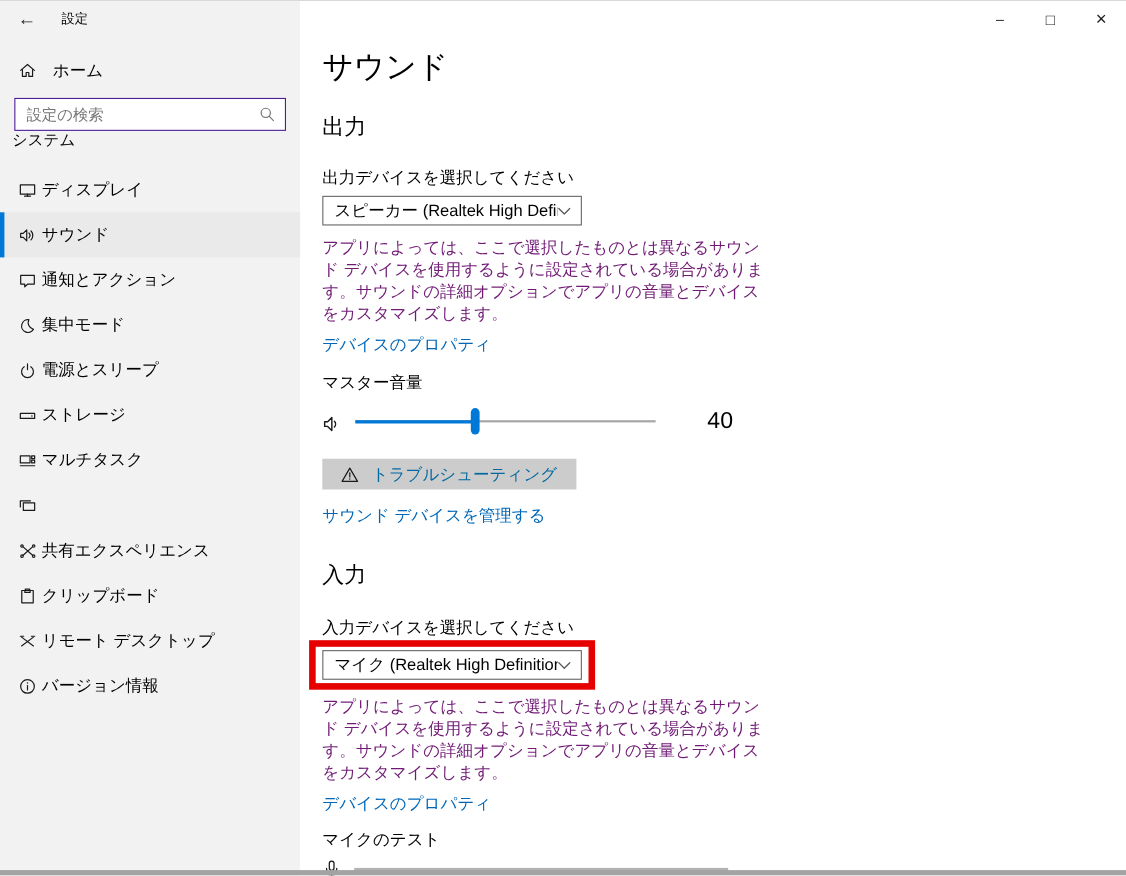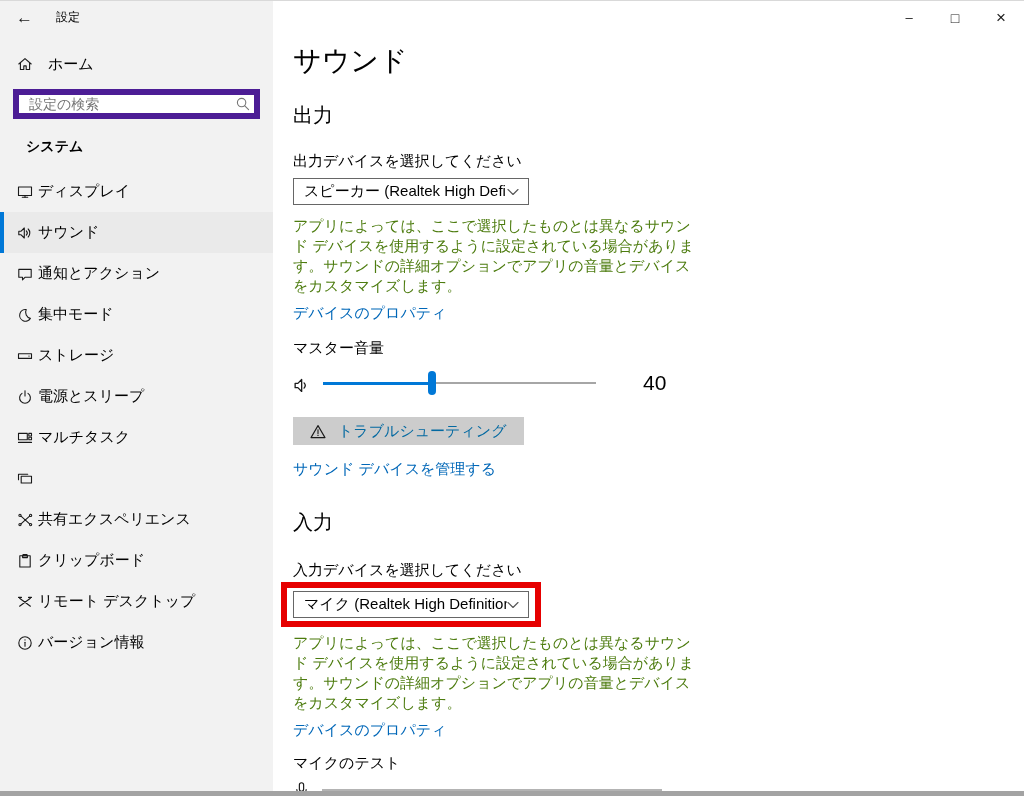--- a/index.html
+++ b/index.html
@@ -10,42 +10,42 @@
   svg{display:block;}
   .ico{stroke:#1a1a1a;fill:none;stroke-width:1.1;stroke-linecap:round;stroke-linejoin:round;}
 
   
   .sidebar{position:absolute;left:0;top:0;width:273px;height:100%;background:#f2f2f2;}
   .titlebar-left{display:flex;align-items:center;height:33px;padding-left:16px;}
   .back-button{font-size:17px;color:#1a1a1a;width:30px;cursor:default;}
   .app-title{font-size:12px;margin-left:10px;}
   .home-row{display:flex;align-items:center;gap:15px;height:32px;margin-top:14px;padding-left:17px;font-size:15px;cursor:pointer;font-family:Liberation Serif, serif;}
   .search-box{position:relative;margin:9px 13px 0 13px;}
-  .search-box input{width:100%;box-sizing:border-box;height:30px;border:6px solid #4c1d95;background:#fff;
+  .search-box input{width:100%;box-sizing:border-box;height:30px;border:1px solid #4c1d95;background:#fff;
     padding:0 32px 0 10px;font-size:14px;color:#333;font-family:inherit;outline:none;}
   .search-box input::placeholder{color:#767676;opacity:1;}
   .magnifier{position:absolute;right:9px;top:7px;}
-  .section-label{font-weight:bold;font-size:14px;padding-left:26px;margin-top:19px;}
+  .section-label{font-weight:normal;font-size:14px;padding-left:11px;}
   .nav{margin-top:15px;}
   .nav-row{position:relative;display:flex;align-items:center;gap:5px;height:41px;padding-left:17px;font-size:15px;cursor:pointer;}
   .nav-row .icon-holder{width:16px;display:flex;justify-content:center;}
   .nav-row.selected{background:#eaeaea;}
   .nav-row.selected::before{content:"";position:absolute;left:0;top:0;width:4px;height:100%;background:#0078d7;}
 
   
   .main{position:absolute;left:273px;top:0;right:0;height:100%;background:#fff;}
   .content{position:absolute;left:20px;top:44px;width:410px;}
   .page-title{font-size:28px;font-weight:400;line-height:32px;}
   .section-heading{font-size:20px;font-weight:400;}
   .out-heading{margin-top:25px;}
   .field-label{font-size:15px;}
   .dropdown{margin-top:7px;width:236px;height:27px;box-sizing:border-box;border:1px solid #666;background:#fff;
     display:flex;align-items:center;justify-content:space-between;padding:0 9px 0 10px;font-size:15px;cursor:default;}
   .dropdown .dd-text{white-space:nowrap;overflow:hidden;}
-  .desc{margin-top:11px;font-size:15px;line-height:20px;color:#4d7c0f;width:402px;}
+  .desc{margin-top:11px;font-size:15px;line-height:20px;color:#701a75;width:402px;}
   .link{font-size:15px;color:#0067b8;cursor:pointer;display:inline-block;}
   .mt8{margin-top:8px;}  .mt15{margin-top:15px;}  .mt16{margin-top:16px;}
   .slider-row{margin-top:13px;display:flex;align-items:flex-end;}
   .slider-track-wrap{position:relative;width:273px;height:24px;margin-left:11px;}
   .slider-track{position:absolute;left:0;right:0;top:11px;height:2px;background:#a6a6a6;}
   .slider-fill{position:absolute;left:0;top:10.5px;height:3px;background:#0078d7;}
   .slider-thumb{position:absolute;top:0;width:8px;height:24px;border-radius:4px;background:#0078d7;cursor:pointer;}
   .slider-value{font-size:21px;margin-left:47px;color:#000;}
   .troubleshoot-btn{margin-top:22px;display:inline-flex;align-items:center;gap:12px;background:#cccccc;border:none;
     padding:0 17px;height:28px;font-size:15px;font-family:inherit;color:#0369a1;cursor:pointer;}
@@ -131,34 +131,34 @@
         <span class="icon-holder">
           <svg width="16" height="16" viewBox="0 0 16 16" class="ico">
               <path d="M9.2 2.6a5.8 5.8 0 1 0 4.2 8.8 6.3 6.3 0 0 1-4.2-8.8z"></path>
             </svg>
         </span>
         <span>集中モード</span>
       </div>
       <div class="nav-row">
         <span class="icon-holder">
           <svg width="16" height="16" viewBox="0 0 16 16" class="ico">
+              <path d="M5 4.4a5.4 5.4 0 1 0 6 0"></path>
+              <line x1="8" y1="1.8" x2="8" y2="7"></line>
+            </svg>
+        </span>
+        <span>電源とスリープ</span>
+      </div>
+      <div class="nav-row">
+        <span class="icon-holder">
+          <svg width="16" height="16" viewBox="0 0 16 16" class="ico">
               <rect x="1.5" y="5.8" width="13" height="4.6"></rect>
               <circle cx="12" cy="8.1" r="0.7" fill="#1a1a1a" stroke="none"></circle>
             </svg>
         </span>
         <span>ストレージ</span>
-      </div>
-      <div class="nav-row">
-        <span class="icon-holder">
-          <svg width="16" height="16" viewBox="0 0 16 16" class="ico">
-              <path d="M5 4.4a5.4 5.4 0 1 0 6 0"></path>
-              <line x1="8" y1="1.8" x2="8" y2="7"></line>
-            </svg>
-        </span>
-        <span>電源とスリープ</span>
       </div>
       <div class="nav-row">
         <span class="icon-holder">
           <svg width="16" height="16" viewBox="0 0 16 16" class="ico">
               <rect x="1.5" y="3.4" width="8.8" height="6.4"></rect>
               <rect x="11.8" y="3.4" width="2.7" height="2.6"></rect>
               <rect x="11.8" y="7.3" width="2.7" height="2.5"></rect>
               <line x1="1.5" y1="12.4" x2="14.5" y2="12.4"></line>
             </svg>
         </span>

